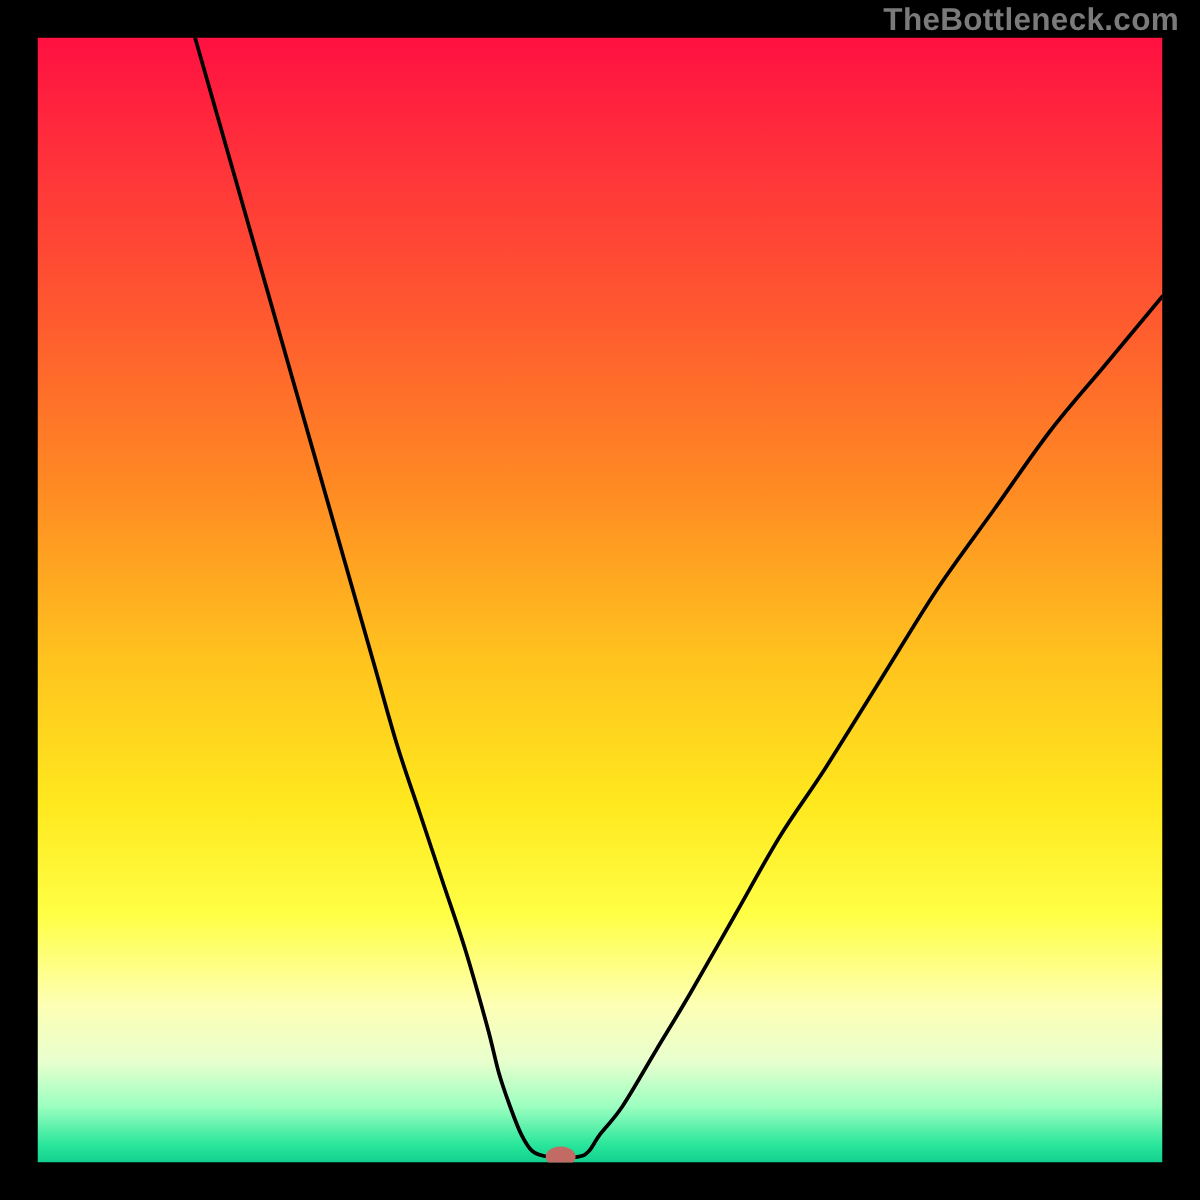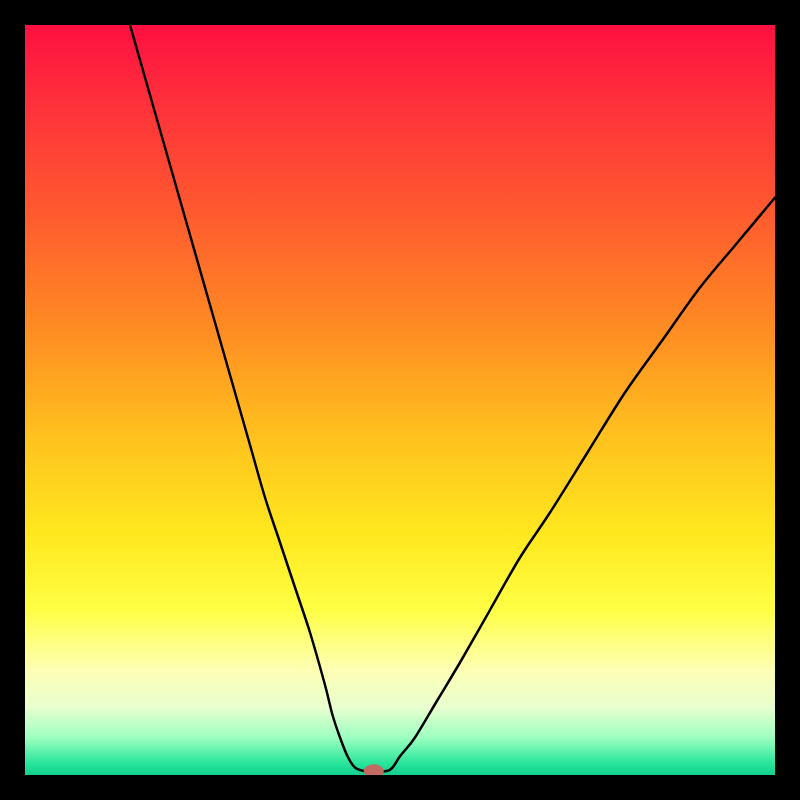--- a/index.html
+++ b/index.html
@@ -59,13 +59,14 @@
             <stop offset="95%" stop-color="#9dffc0"></stop>
             <stop offset="98.5%" stop-color="#27e59a"></stop>
             <stop offset="100%" stop-color="#12cf8f"></stop>
           </linearGradient>
       </defs>
       <rect id="bg-rect" x="0" y="0" width="750" height="750" fill="url(#bg-grad)"></rect>
       <path id="curve-path" fill="none" stroke="#000000" stroke-width="2.5" stroke-linecap="round" stroke-linejoin="round" d="M 105.00000000000001 0 C 107.50000000000001 8.75, 115 35, 120 52.5 C 125 70, 130 87.5, 135 105 C 140 122.5, 145 140, 150 157.5 C 155 175, 160 192.5, 165 210 C 170 227.5, 175 245, 180 262.5 C 185 280, 190 297.50000000000006, 195 315.00000000000006 C 200 332.50000000000006, 205.00000000000003 350, 210.00000000000003 367.5 C 215.00000000000003 385, 220 402.5, 225 420 C 230 437.5, 235 456.25, 240 472.5 C 245 488.75, 250.00000000000003 502.5, 255.00000000000003 517.5 C 260 532.5, 265 547.5, 270 562.5 C 275 577.5, 280 591.25, 285 607.5 C 290 623.75, 296.25 646.25, 300 660 C 303.75 673.75, 305 681.25, 307.5 690 C 310 698.75, 312.5 705.625, 315 712.5 C 317.5 719.375, 320 726.25, 322.5 731.25 C 325 736.25, 326.875 740, 330 742.5 C 333.125 745, 336.25 745.625, 341.25 746.25 C 346.25 746.875, 355.625 746.875, 360 746.25 C 364.375 745.625, 365 745, 367.5 742.5 C 370 740, 371.25 736.25, 375 731.25 C 378.75 726.25, 383.75 721.875, 390 712.5 C 396.25 703.125, 405.00000000000006 687.5, 412.50000000000006 675 C 420.00000000000006 662.5, 426.24999999999994 652.5, 434.99999999999994 637.5 C 443.74999999999994 622.5, 455 602.5, 465 585 C 475 567.5, 485 548.75, 495 532.5 C 505 516.25, 513.75 505, 525 487.5 C 536.25 470, 550 447.5, 562.5 427.5 C 575 407.5, 587.5 386.25, 600 367.5 C 612.5 348.75, 625 332.50000000000006, 637.5 315.00000000000006 C 650 297.50000000000006, 662.5 278.75, 675 262.5 C 687.5 246.25, 700 232.5, 712.5 217.5 C 725 202.5, 743.75 180, 750 172.5"></path>
       <ellipse id="marker-ellipse" fill="#c26b64" cx="348.75" cy="746.25" rx="10" ry="7"></ellipse>
     </svg>
   </div>
+  <div class="watermark">TheBottleneck.com</div>
 </div>
 
 </body></html>

